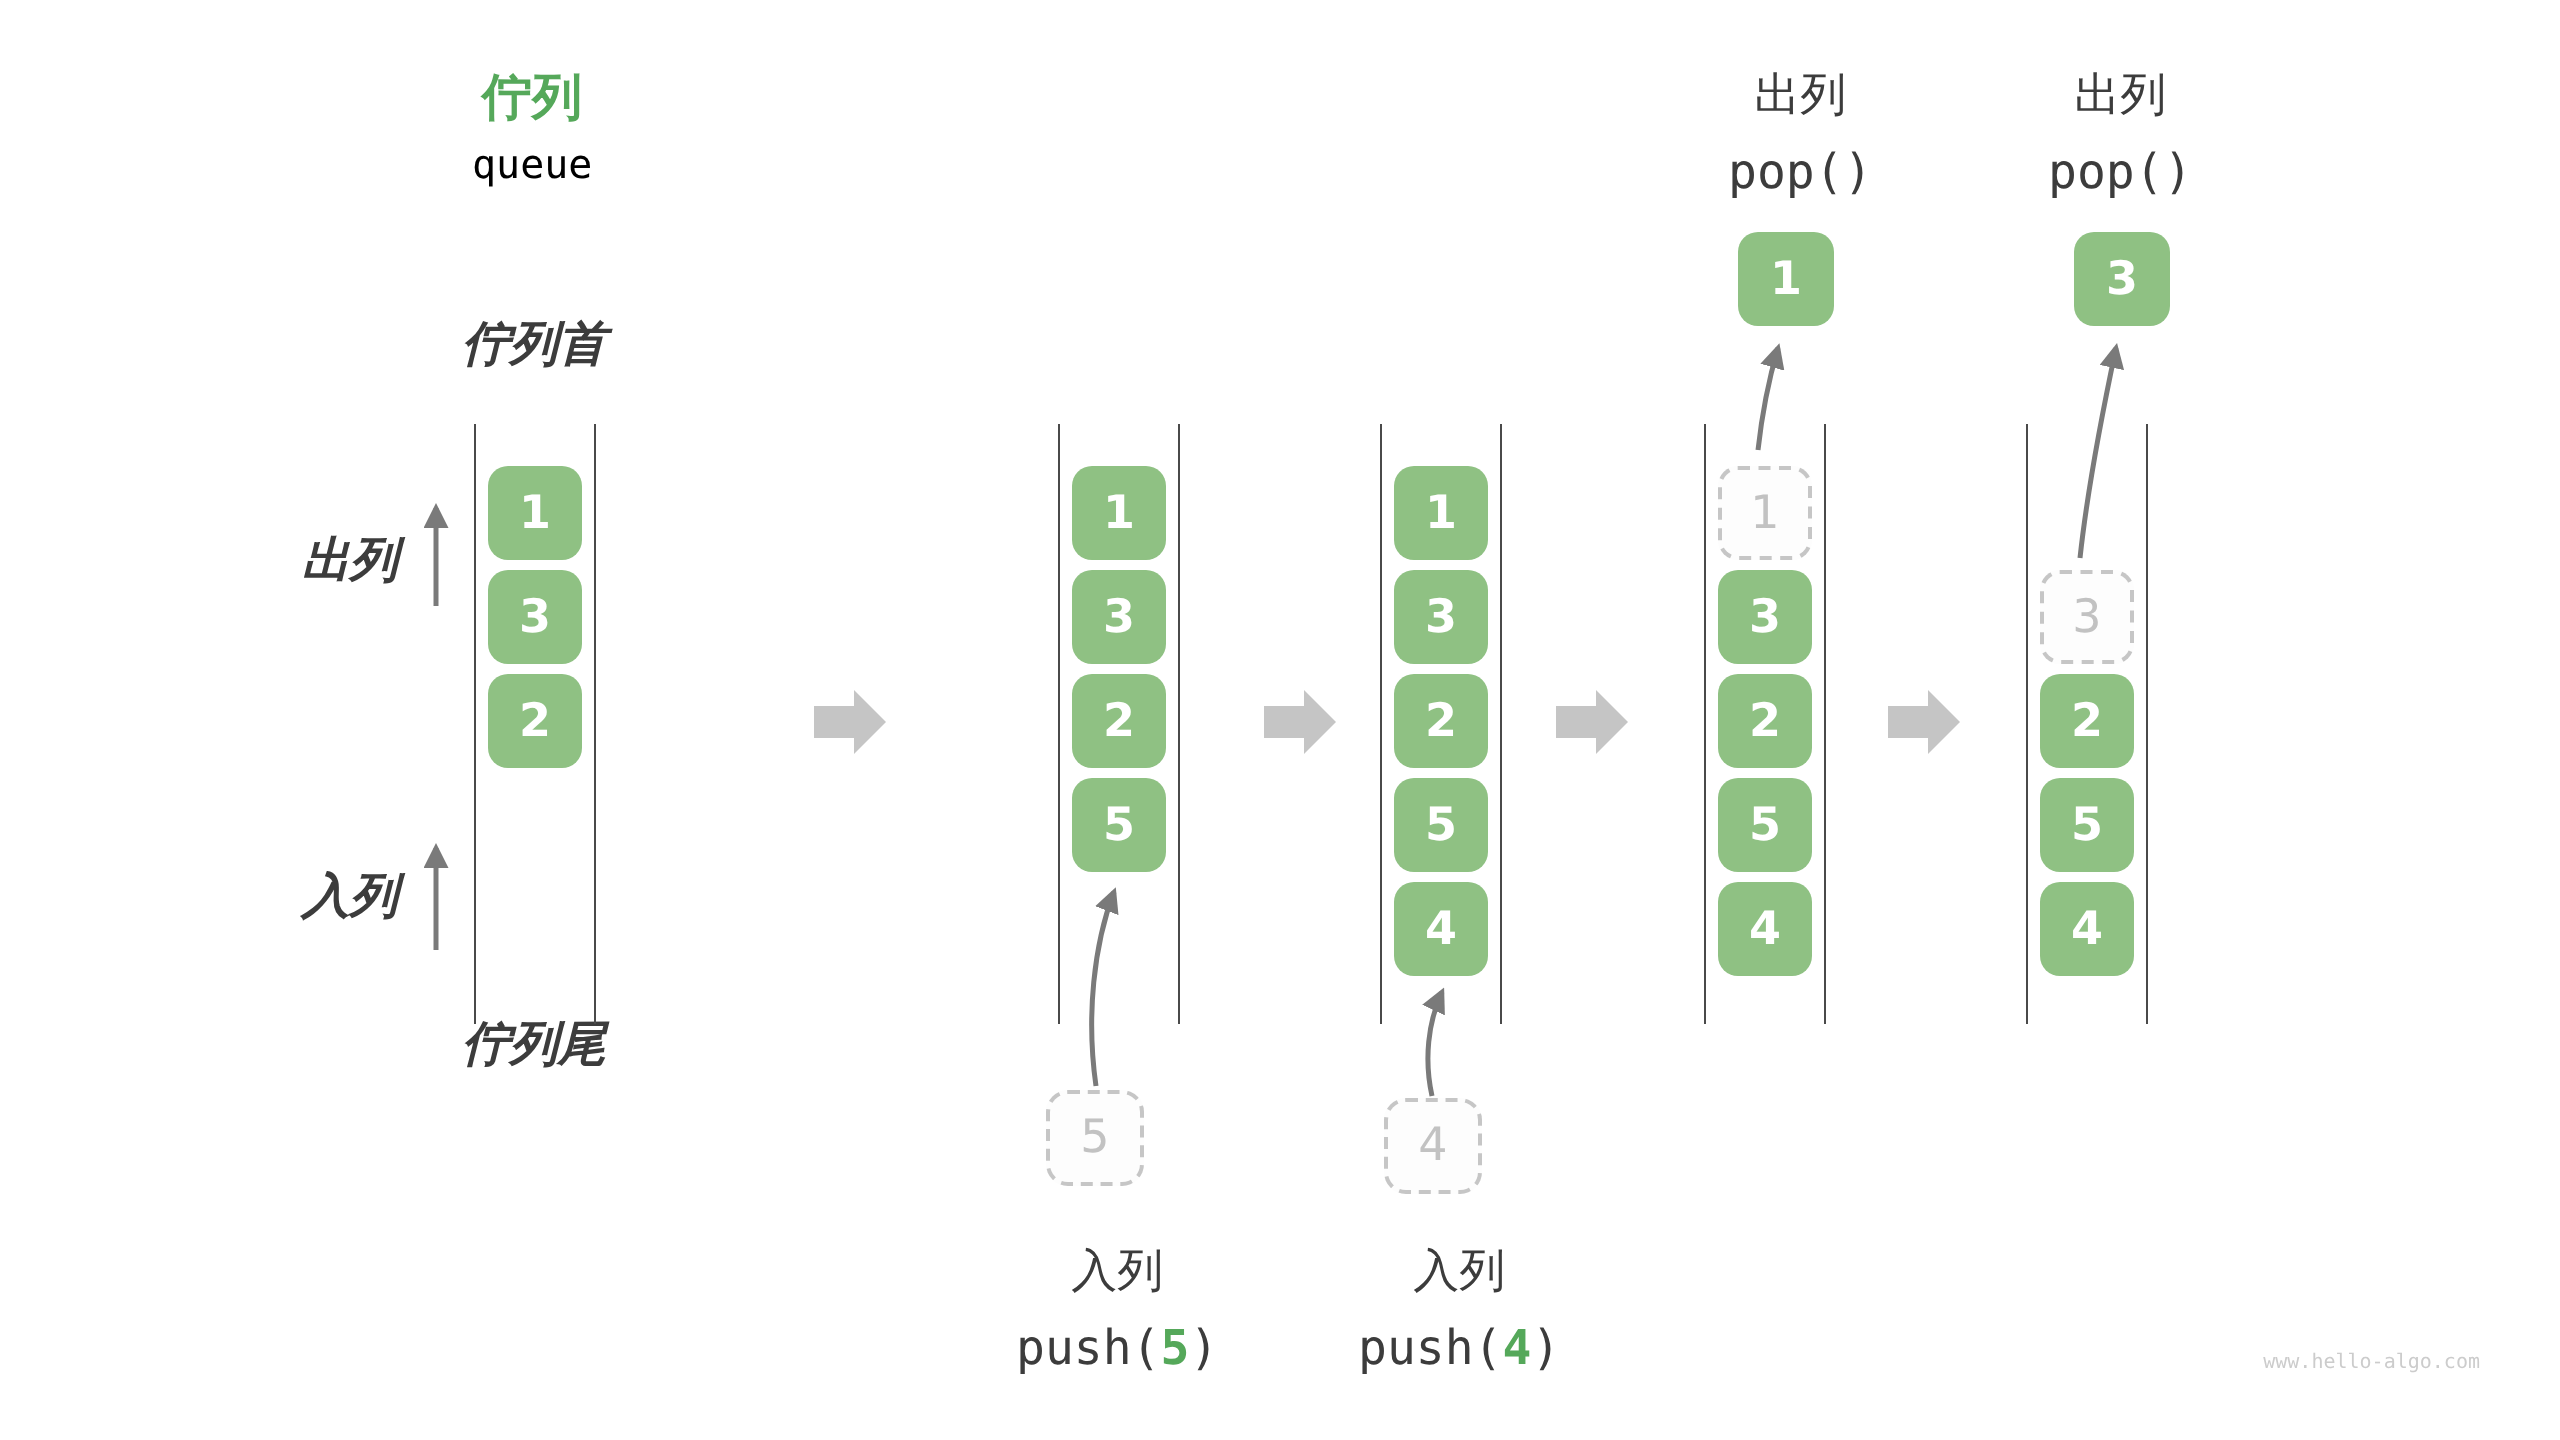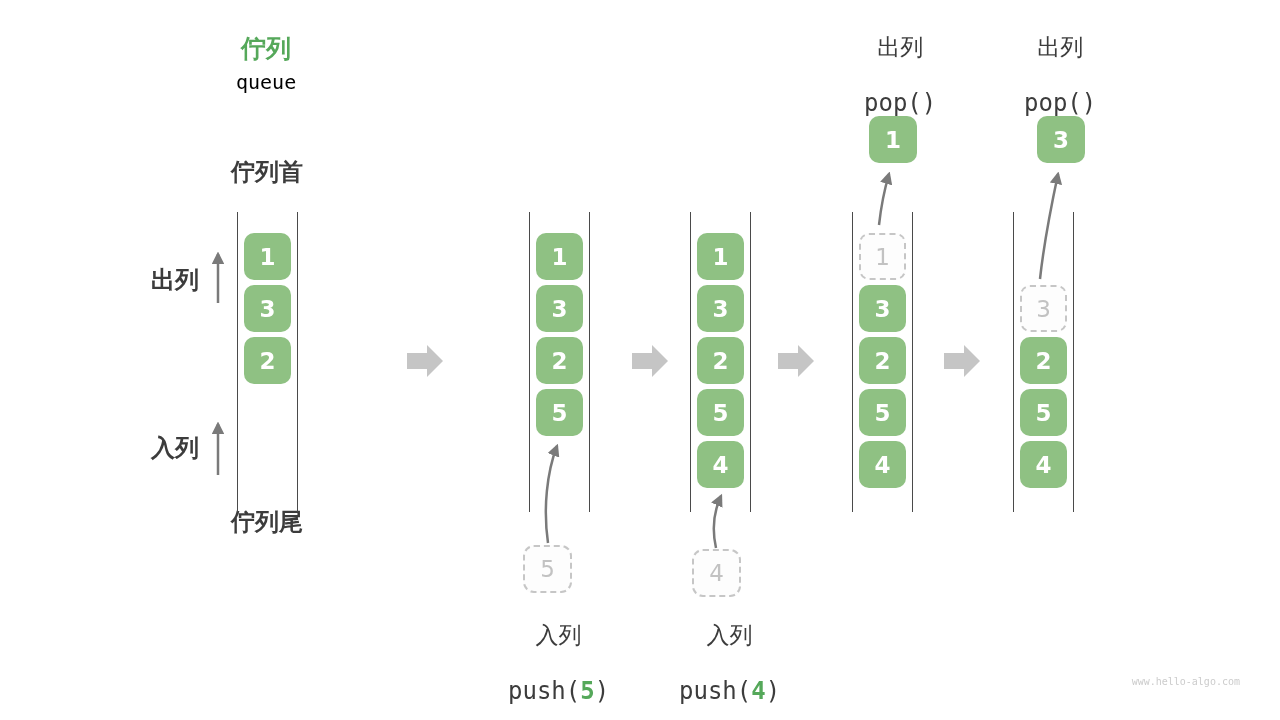--- a/index.html
+++ b/index.html
@@ -8,21 +8,21 @@
     font-family:"Liberation Sans", sans-serif; overflow:hidden;text-align:center;
   }
   .abs { position:absolute; }
 
   
   .title-zh { left:241px; top:32px; font-size:25px; font-weight:700; color:#55A85A; }
   .title-en { left:236px; top:70px; font-size:20px; color:#000000;
               font-family:"DejaVu Sans Mono", monospace; }
 
   
-  .side-bold { font-size:24px; font-weight:700; color:#3C3C3C; }
+  .side-bold { font-size:24px; font-weight:700; color:#3C3C3C;font-style:italic; }
   .lbl-front { left:231px; top:156px; }
   .lbl-rear  { left:231px; top:506px; }
   .lbl-deq   { left:151px; top:264px; }
   .lbl-enq   { left:151px; top:432px; }
 
   
   .col { position:absolute; top:212px; height:300px; width:61px; box-sizing:border-box;
          border-left:1.5px solid #4A4A4A; border-right:1.5px solid #4A4A4A; }
   .col-1 { left:237px; } .col-2 { left:529px; } .col-3 { left:690px; }
   .col-4 { left:852px; } .col-5 { left:1013px; }
@@ -47,21 +47,21 @@
   .result { position:absolute; width:48px; height:47px; border-radius:10px;
             background:#8FC183; color:#ffffff; font-size:23px; font-weight:700;
             display:flex; align-items:center; justify-content:center;
             font-family:"DejaVu Sans", sans-serif; }
   .result-1 { left:869px; top:116px; }
   .result-3 { left:1037px; top:116px; }
 
   
   .op { color:#3C3C3C; }
   .op-zh { font-size:23px; color:#3C3C3C; }
-  .op-code { margin-top:26px; font-size:24px; color:#3C3C3C;
+  .op-code { margin-top:9px; font-size:24px; color:#3C3C3C;
              font-family:"DejaVu Sans Mono", monospace; }
   .op-code .arg { color:#55A85A; font-weight:700; }
   .op-pop1 { left:864px;  top:32px; }
   .op-pop3 { left:1024px; top:32px; }
   .op-push5 { left:508px; top:620px; }
   .op-push4 { left:679px; top:620px; }
 
   .watermark { right:40px; top:676px; font-size:10px; color:#CCCCCC;
                font-family:"DejaVu Sans Mono", monospace; }
 

